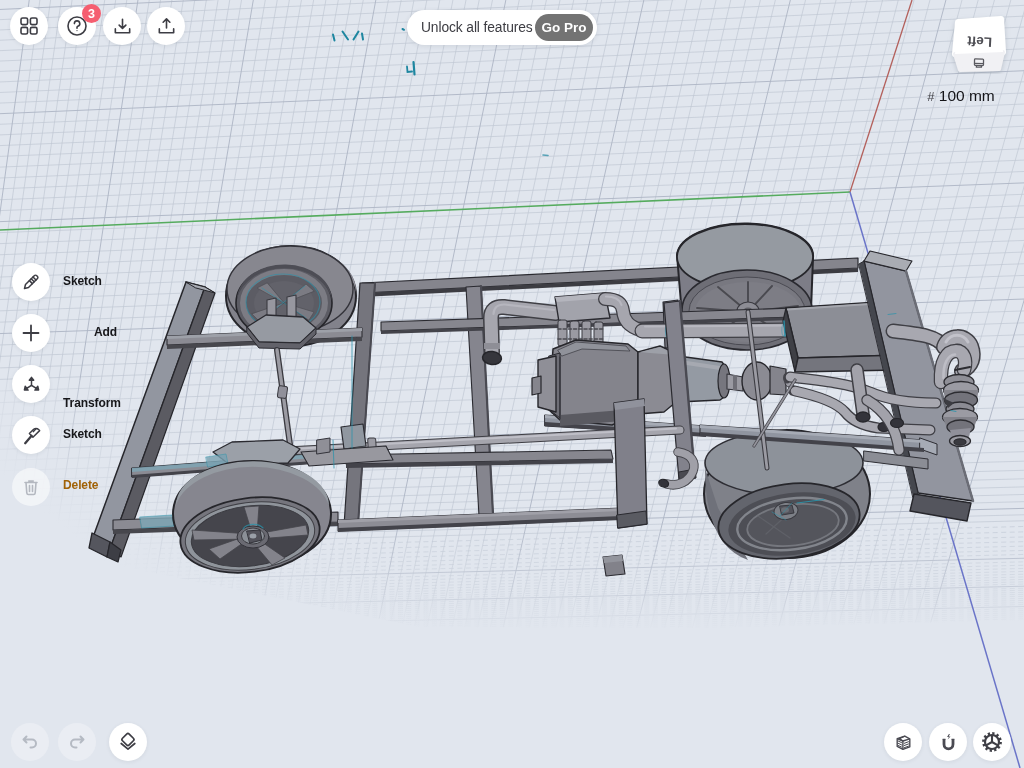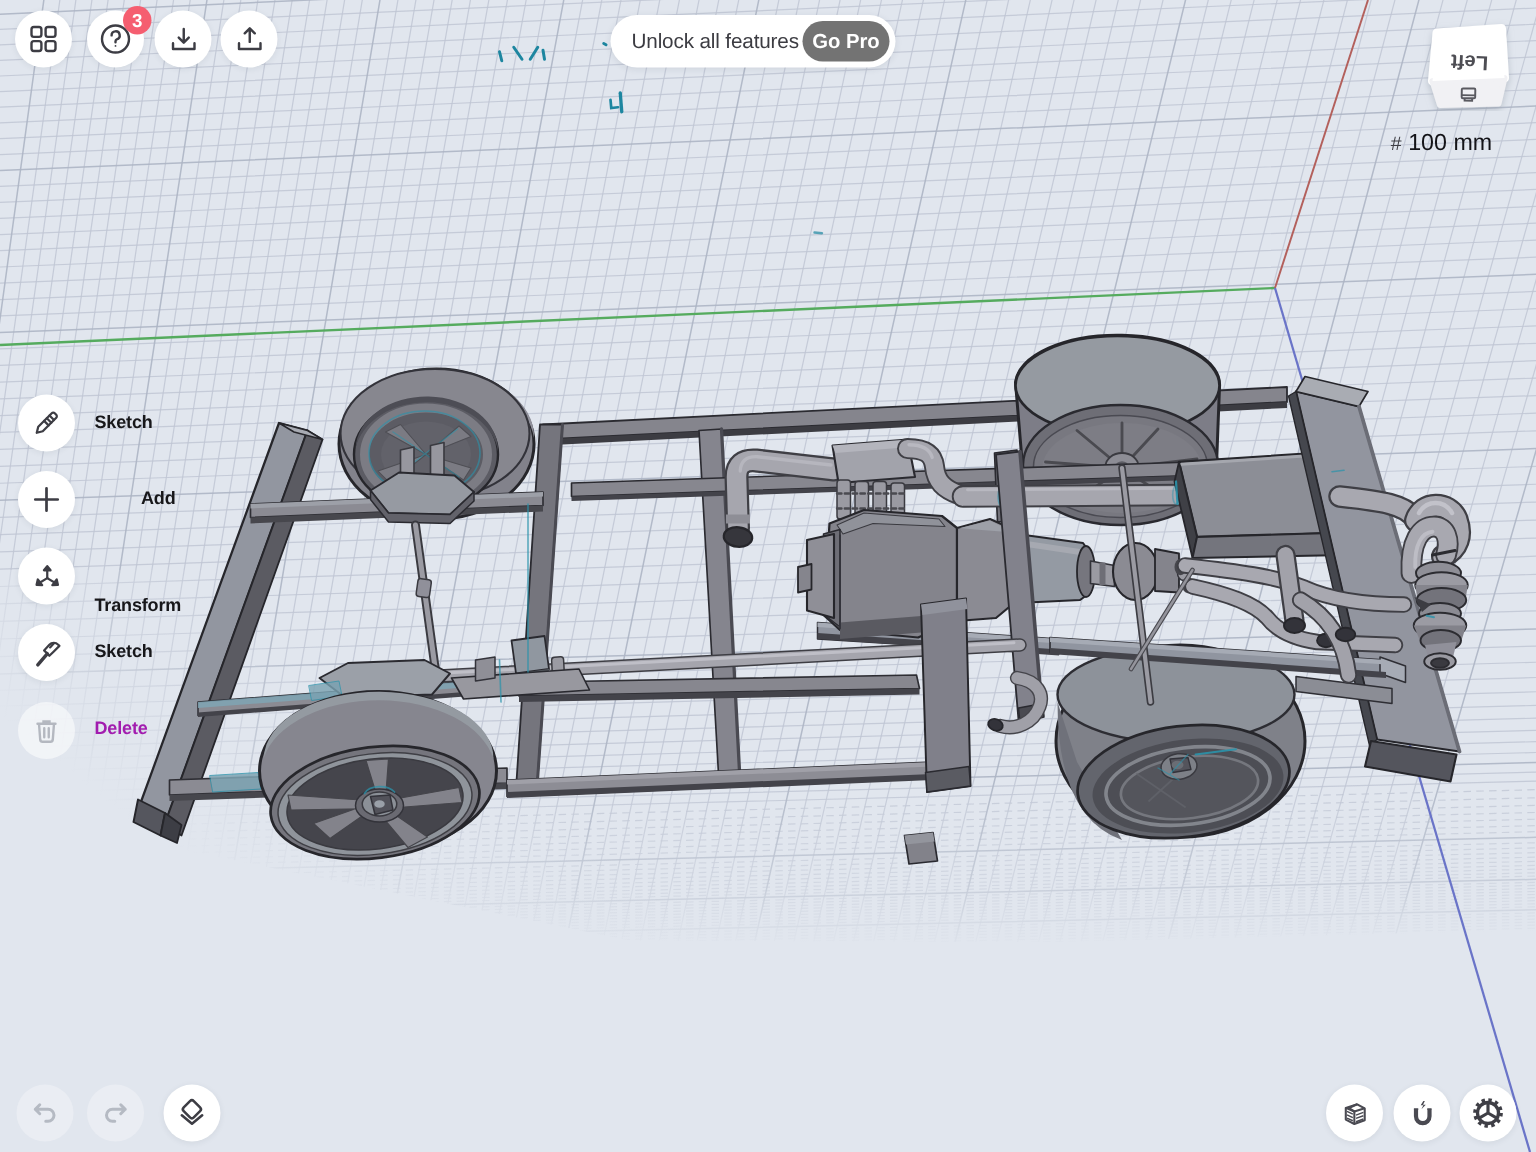--- a/index.html
+++ b/index.html
@@ -397,21 +397,21 @@
 <path d="M15.8 5 L13.4 7.6"></path>
     </svg>
 </div>
 <div class="lbl" style="top:427px;">Sketch</div>
 <div class="btn" style="left:12px;top:468px;width:38px;height:38px;background:rgba(255,255,255,0.55);box-shadow:none;">
 <svg width="22" height="22" viewBox="0 0 22 22" fill="none" stroke="#b4b8c0" stroke-width="1.6" stroke-linecap="round">
 <path d="M5 6.5 H17 M9 6.5 V5 H13 V6.5 M6 6.5 L6.8 17 C6.9 17.8 7.5 18.5 8.3 18.5 H13.7 C14.5 18.5 15.1 17.8 15.2 17 L16 6.5"></path>
 <path d="M9.5 9.5 V15.5 M12.5 9.5 V15.5"></path>
     </svg>
 </div>
-<div class="lbl" style="top:478px;color:#a21caf;">Delete</div>
+<div class="lbl" style="top:478px;color:#a16207;">Delete</div>
 
 <div class="btn" style="left:11px;top:723px;width:38px;height:38px;background:#eaedf3;box-shadow:none;">
 <svg width="22" height="22" viewBox="0 0 22 22" fill="none" stroke="#b5bac3" stroke-width="2" stroke-linecap="round" stroke-linejoin="round">
 <path d="M7.5 5.5 L4.5 8.5 L7.5 11.5 M4.5 8.5 H13 C15.2 8.5 17 10.3 17 12.5 C17 14.7 15.2 16.5 13 16.5 H11.5"></path>
     </svg>
 </div>
 <div class="btn" style="left:58px;top:723px;width:38px;height:38px;background:#eaedf3;box-shadow:none;">
 <svg width="22" height="22" viewBox="0 0 22 22" fill="none" stroke="#b5bac3" stroke-width="2" stroke-linecap="round" stroke-linejoin="round">
 <path d="M14.5 5.5 L17.5 8.5 L14.5 11.5 M17.5 8.5 H9 C6.8 8.5 5 10.3 5 12.5 C5 14.7 6.8 16.5 9 16.5 H10.5"></path>
     </svg>

